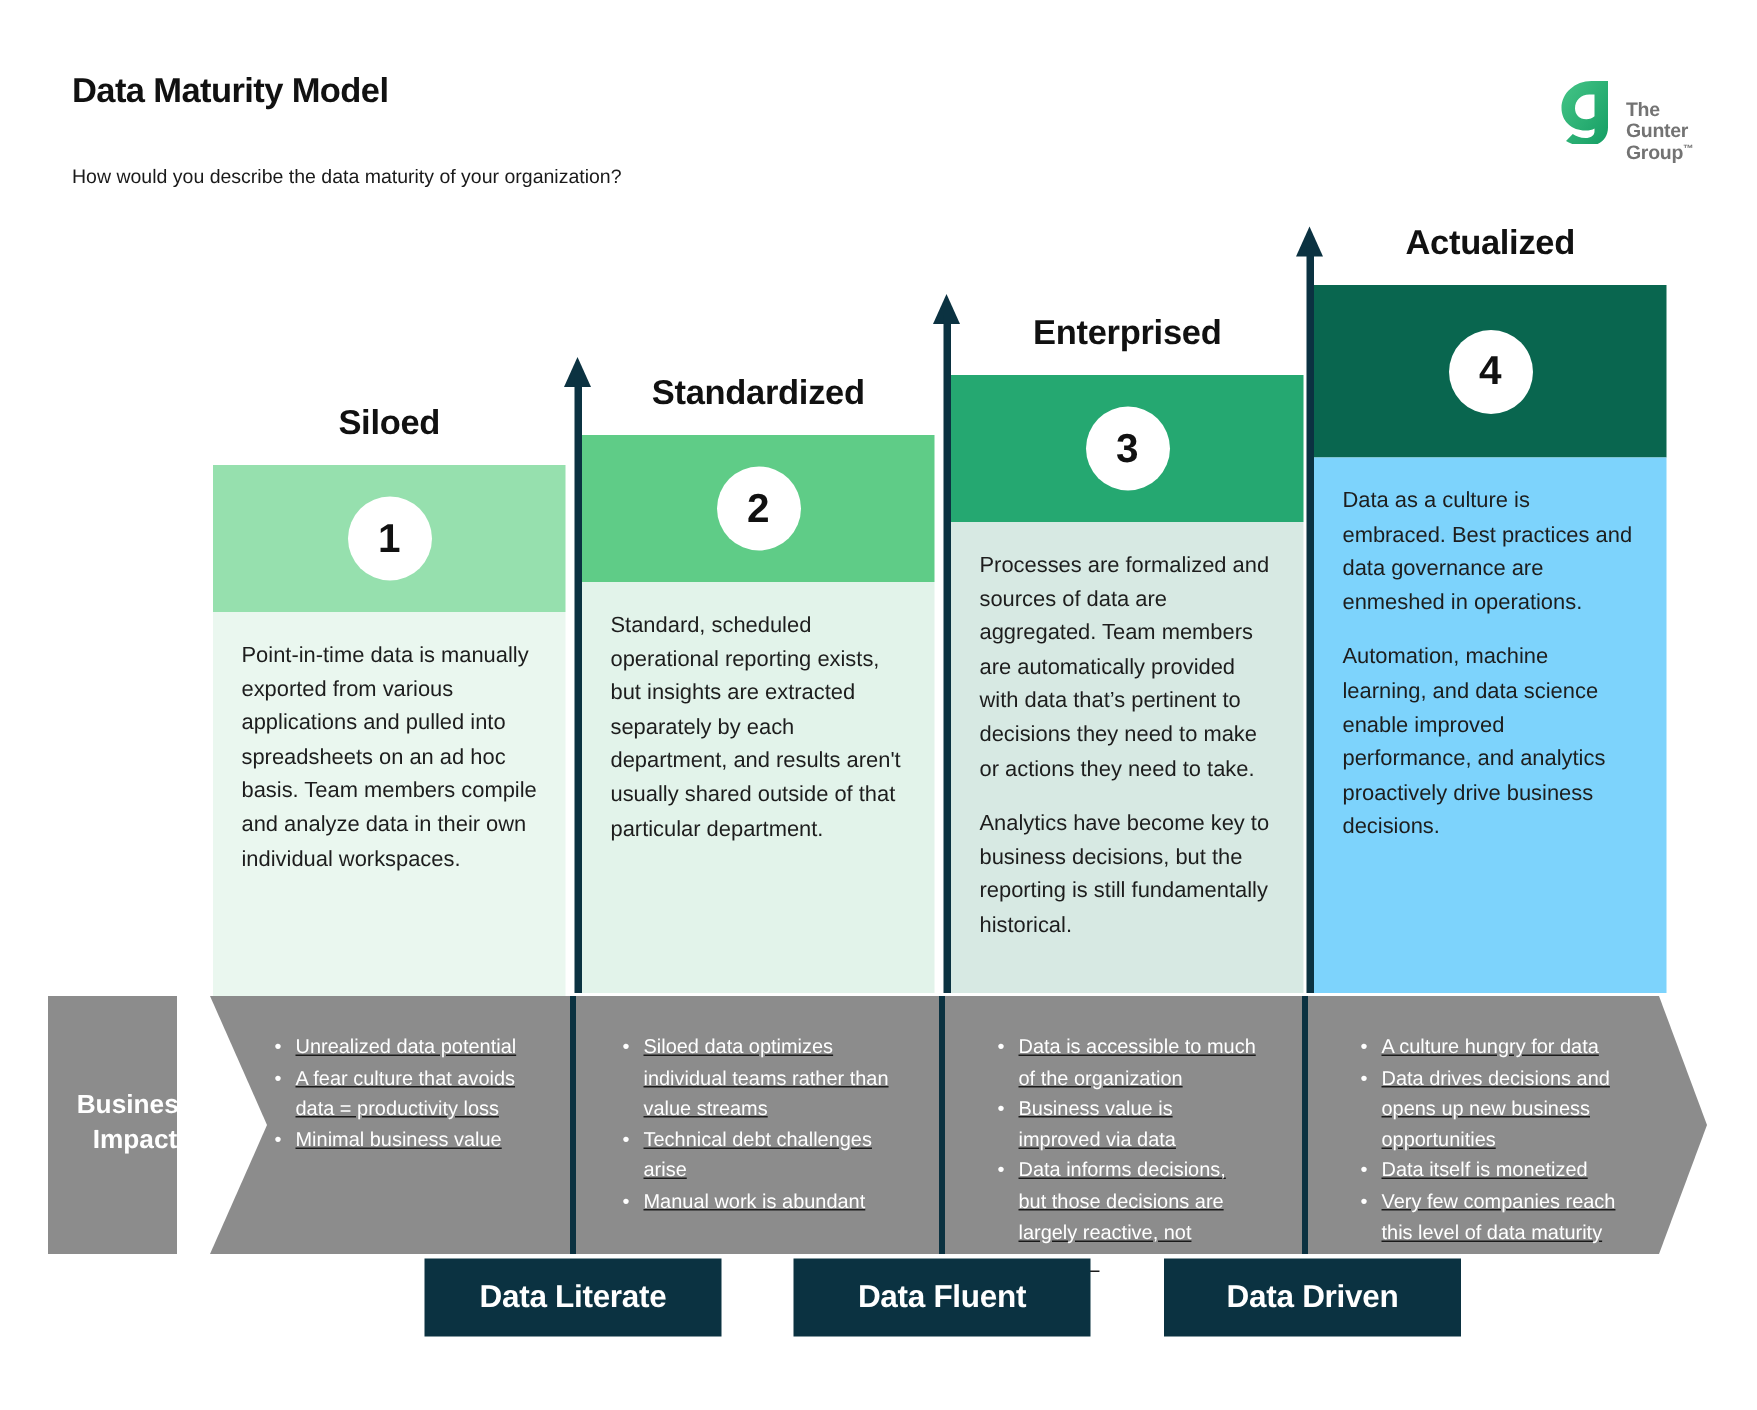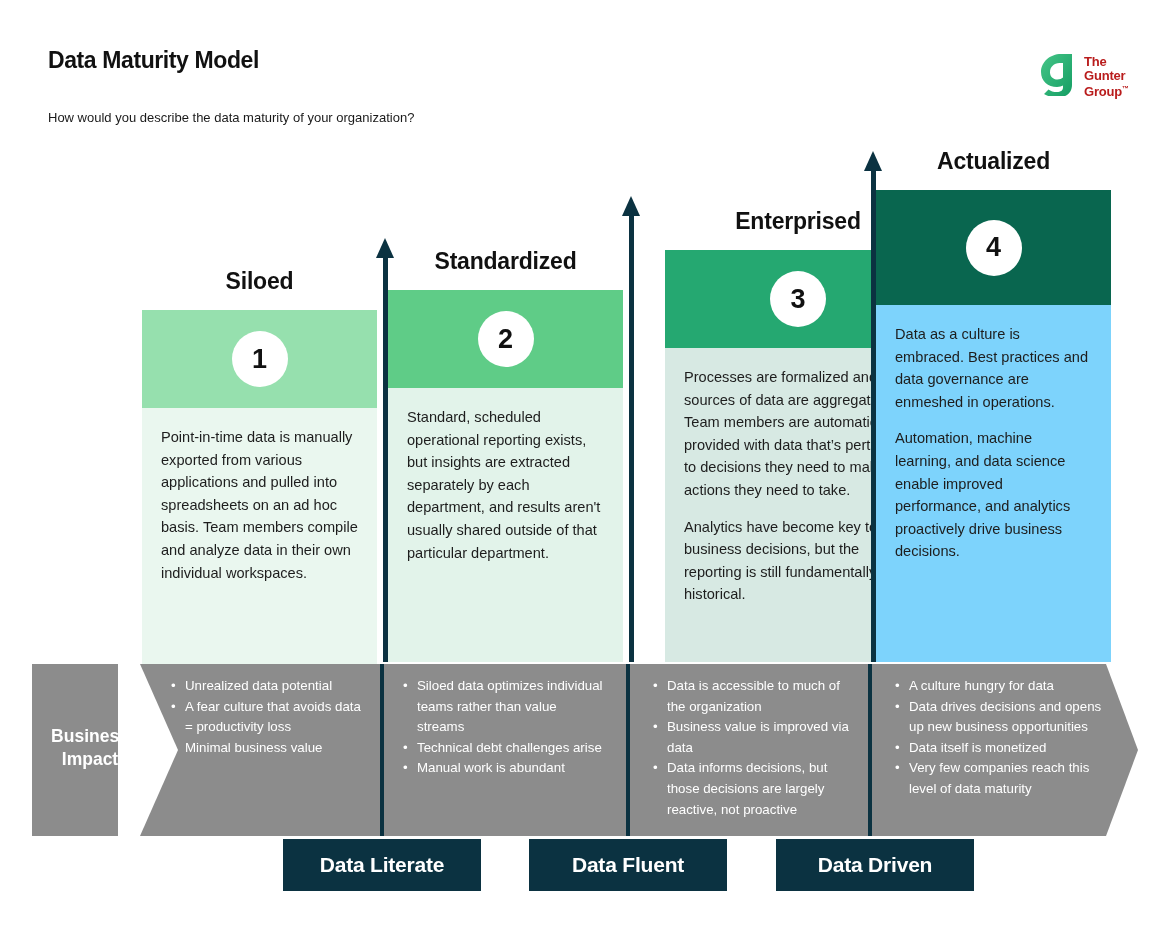--- a/index.html
+++ b/index.html
@@ -21,23 +21,23 @@
   }
   .subtitle{
     position:absolute;left:48px;top:110px;
     font-size:13px;color:#1a1a1a;line-height:1.2;
   }
 
   
   .logo{position:absolute;left:1038px;top:50px;width:115px;height:52px;}
   .logo-mark{position:absolute;left:0;top:2px;width:40px;height:44px;}
   .logo-text{
-    position:absolute;left:46px;top:5px;
+    position:absolute;left:46px;top:16px;
     font-size:13px;font-weight:bold;line-height:13.6px;
-    color:#b91c1c;letter-spacing:-0.2px;
+    color:#737373;letter-spacing:-0.2px;
   }
   .logo-tm{font-size:7px;vertical-align:super;font-weight:bold;}
 
   
   .col{position:absolute;}
   .col-head{
     position:absolute;width:100%;
     display:flex;align-items:center;justify-content:center;
   }
   .col-title{
@@ -88,21 +88,21 @@
   .impact-label{
     position:absolute;left:34px;top:725px;width:112px;
     text-align:center;font-size:17.5px;font-weight:bold;
     line-height:23px;color:#ffffff;
   }
   .impact-col{
     position:absolute;top:676px;
     box-sizing:border-box;
   }
   .impact-col ul{
-    margin:0;padding:0 12px 0 17px;list-style:none;
+    margin:12px;padding:0 12px 0 17px;list-style:none;text-decoration:underline;
   }
   .impact-col li{
     position:relative;
     font-size:13.3px;line-height:20.6px;color:#ffffff;
     margin-bottom:0px;
   }
   .impact-col li:before{
     content:"\2022";
     position:absolute;left:-14px;top:0;color:#ffffff;font-size:13.3px;
   }
@@ -161,21 +161,21 @@
   <div class="col" style="left:388px;top:290px;width:235px;height:372px;">
     <div class="col-title" style="top:-42px;">Standardized</div>
     <div class="col-head" style="top:0;height:98px;background:#5FCC87;">
       <div class="badge">2</div>
     </div>
     <div class="col-body" style="top:98px;height:274px;background:#E2F3EA;">
       <p>Standard, scheduled operational reporting exists, but insights are extracted separately by each department, and results aren't usually shared outside of that particular department.</p>
     </div>
   </div>
 
-  <div class="col" style="left:634px;top:250px;width:235px;height:412px;padding-left:31px;">
+  <div class="col" style="left:634px;top:250px;width:235px;height:412px;">
     <div class="col-title" style="top:-42px;">Enterprised</div>
     <div class="col-head" style="top:0;height:98px;background:#25A871;">
       <div class="badge">3</div>
     </div>
     <div class="col-body" style="top:98px;height:314px;background:#D7E9E3;">
       <p>Processes are formalized and sources of data are aggregated. Team members are automatically provided with data that’s pertinent to decisions they need to make or actions they need to take.</p>
       <p>Analytics have become key to business decisions, but the reporting is still fundamentally historical.</p>
     </div>
   </div>
 

